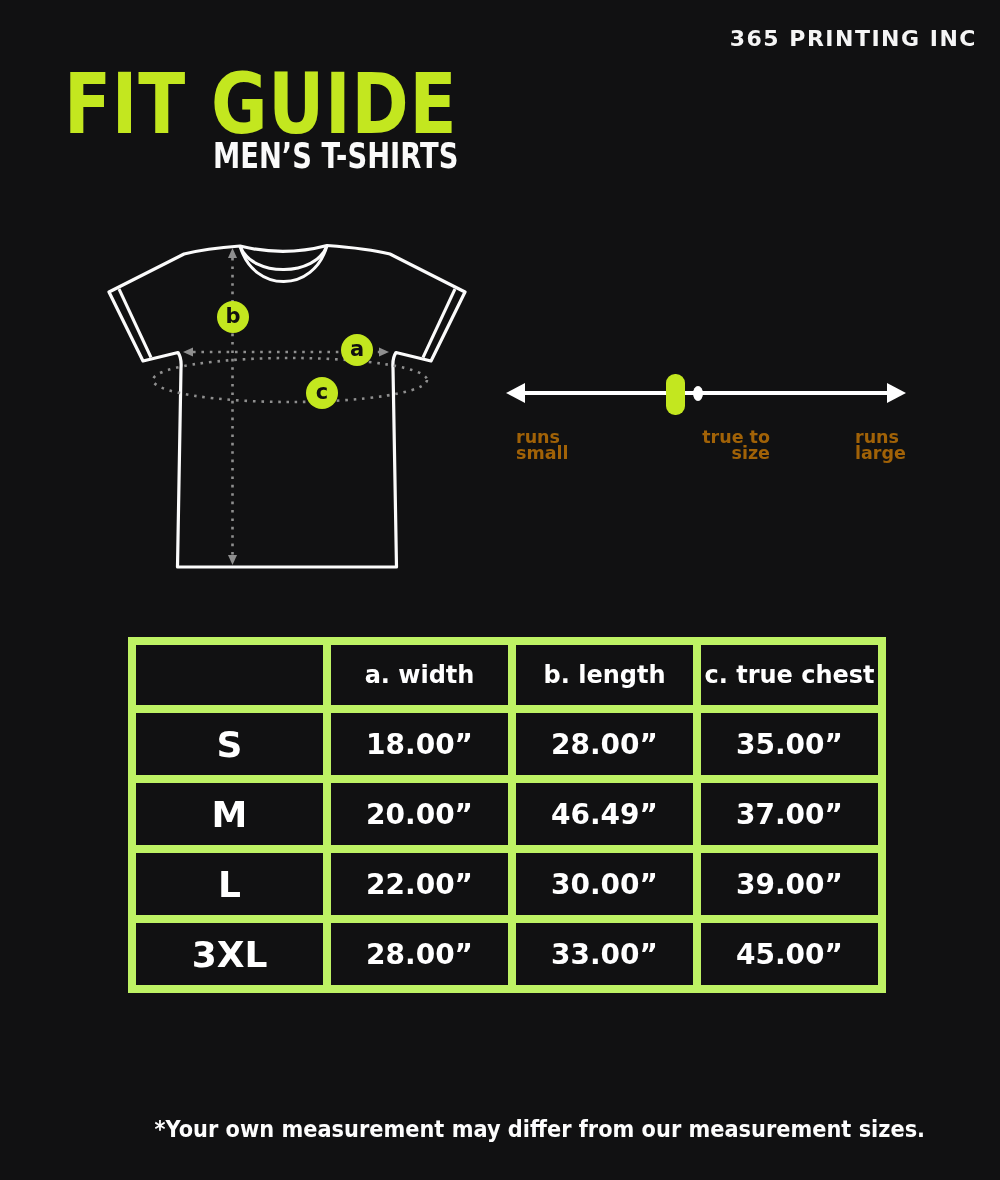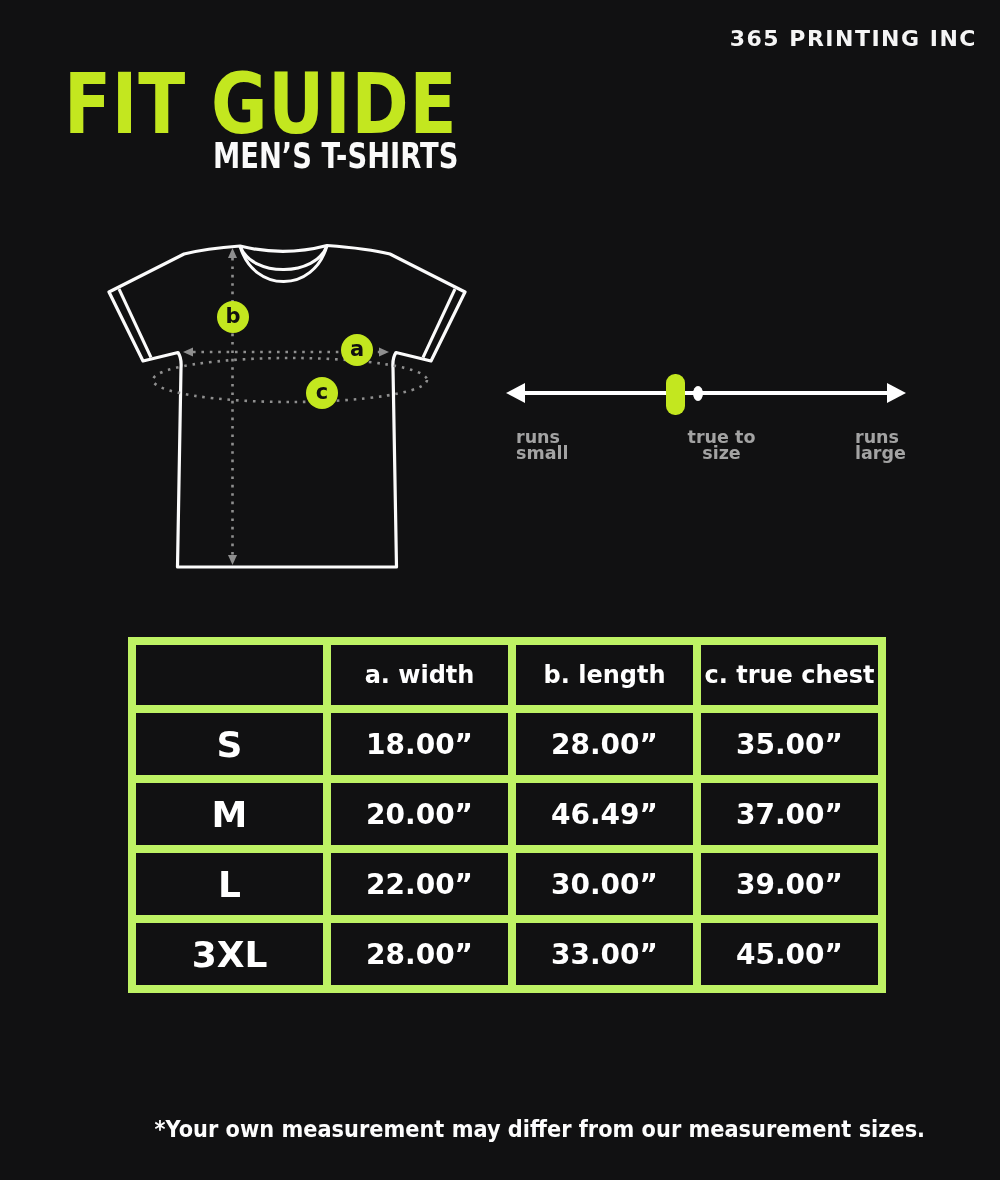--- a/index.html
+++ b/index.html
@@ -36,24 +36,24 @@
   .marker-c{left:306px;top:377px;}
   
   .scale-line{position:absolute;left:522px;top:391px;width:368px;height:4px;background:#fff;}
   .ah{position:absolute;width:0;height:0;border-top:10px solid transparent;border-bottom:10px solid transparent;}
   .ah-left{left:506px;top:383px;border-right:19px solid #fff;}
   .ah-right{left:887px;top:383px;border-left:19px solid #fff;}
   .scale-pill{position:absolute;left:666px;top:374px;width:19px;height:41px;border-radius:9px;background:#c3e71f;}
   .scale-dot{position:absolute;left:693px;top:386px;width:10px;height:15px;border-radius:50%;background:#fff;}
   .scale-label{
     position:absolute;top:430px;font-size:17.5px;line-height:15.5px;
-    color:#a3a3a3;white-space:pre-line;
+    color:#a16207;white-space:pre-line;
   }
   .lbl-small{left:516px;text-align:left;}
-  .lbl-true{left:659px;width:125px;text-align:center;}
+  .lbl-true{left:645px;width:125px;text-align:right;}
   .lbl-large{left:855px;text-align:left;}
   
   .table-wrap{position:absolute;left:128px;top:637px;}
   table.size-table{
     width:758px;border-collapse:collapse;table-layout:fixed;
     border:5px solid #c3e71f;
   }
   table.size-table td,table.size-table th{
     border:8px solid #bef264;text-align:center;vertical-align:middle;
     color:#fff;padding:0;

